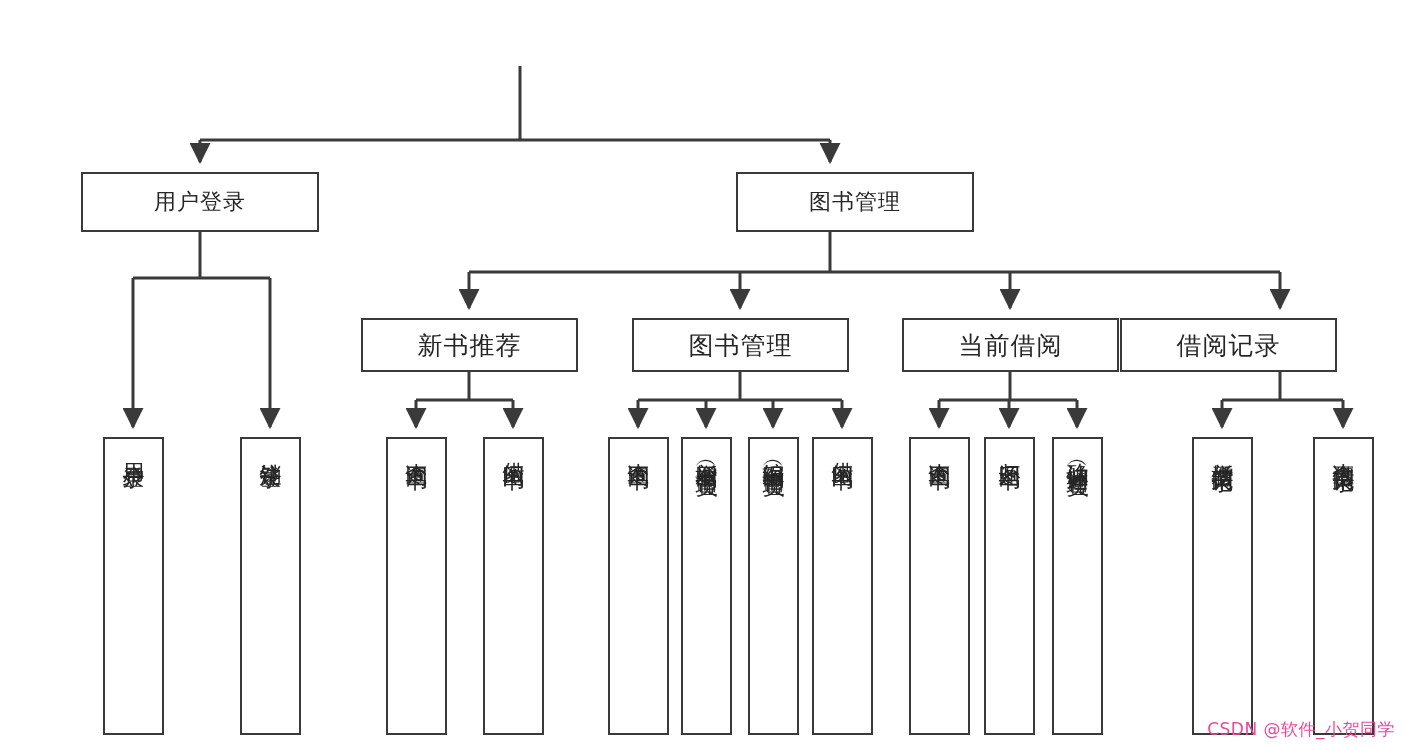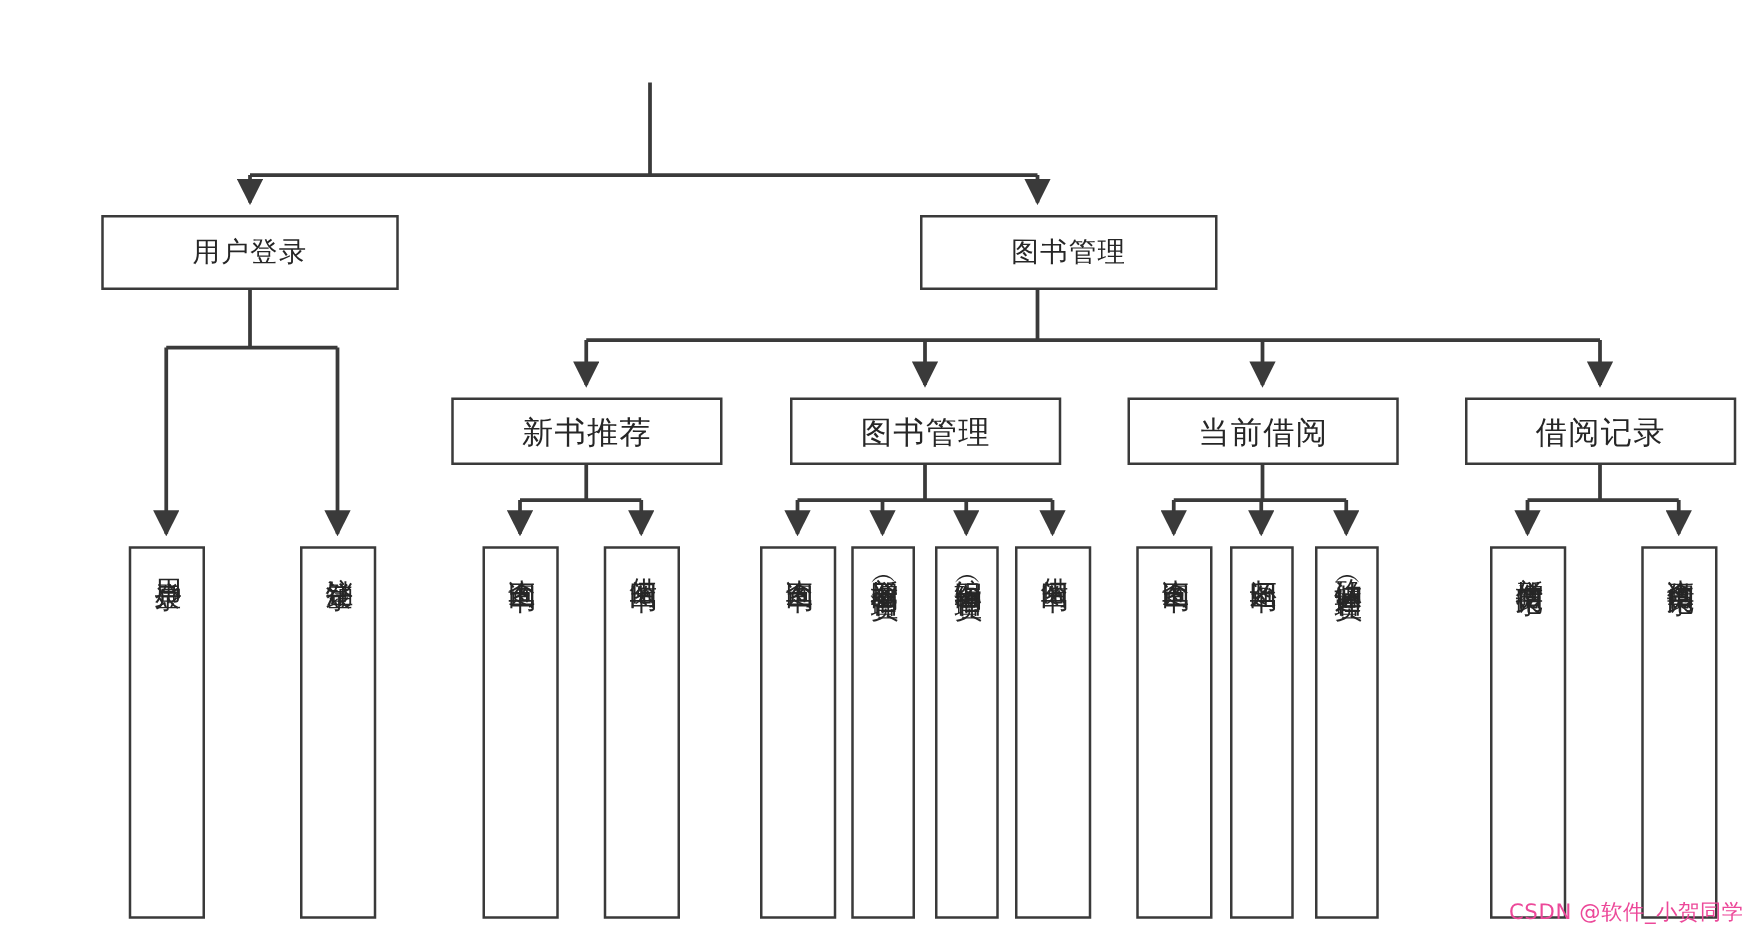--- a/index.html
+++ b/index.html
@@ -138,21 +138,21 @@
 
   <div class="node level2" style="left: 361px; top: 318px; width: 217px; height: 54px;">
     <span class="htext">新书推荐</span>
   </div>
   <div class="node level2" style="left: 632px; top: 318px; width: 217px; height: 54px;">
     <span class="htext">图书管理</span>
   </div>
   <div class="node level2" style="left: 902px; top: 318px; width: 217px; height: 54px;">
     <span class="htext">当前借阅</span>
   </div>
-  <div class="node level2" style="left: 1172px; top: 318px; width: 217px; height: 54px;">
+  <div class="node level2" style="left: 1120px; top: 318px; width: 217px; height: 54px;">
     <span class="htext">借阅记录</span>
   </div>
 
   <div class="node leaf" style="left: 103px; top: 437px; width: 61px; height: 298px;">
     <span class="vtext">用户登录</span>
   </div>
   <div class="node leaf" style="left: 240px; top: 437px; width: 61px; height: 298px;">
     <span class="vtext">注销登录</span>
   </div>
   <div class="node leaf" style="left: 386px; top: 437px; width: 61px; height: 298px;">

